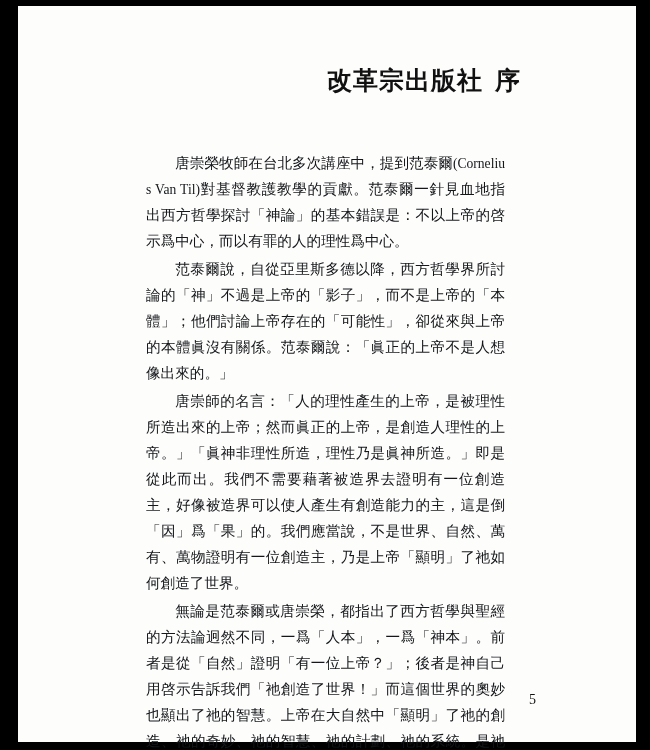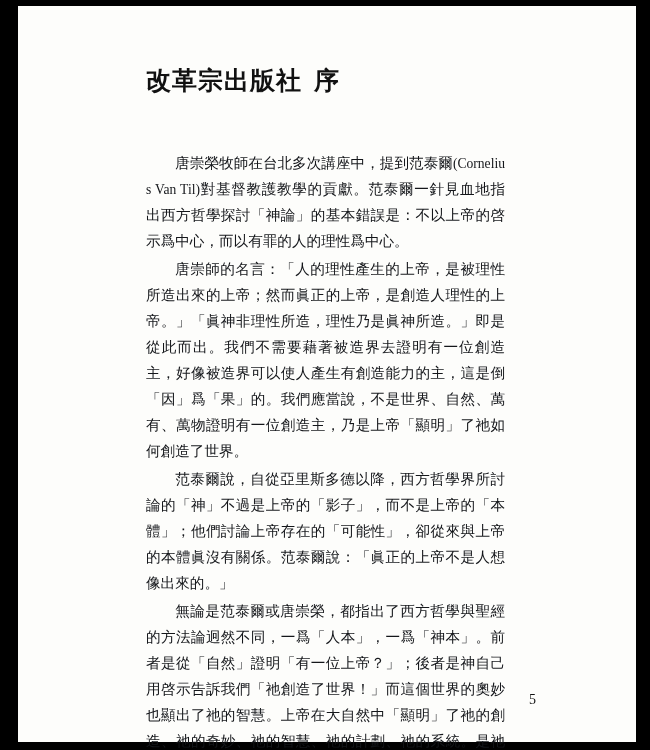--- a/index.html
+++ b/index.html
@@ -46,20 +46,21 @@
   }
 
   .doc-title {
     font-family: "DejaVu Serif", "Liberation Serif", serif;
     font-size: 25px;
     font-weight: bold;
     color: #111;
     letter-spacing: 1px;
     margin: 0 0 54px 0;
     line-height: 1.2;
+    text-align: right;
   }
   .doc-title .sp {
     display: inline-block;
     width: 12px;
   }
 
   .para {
     font-family: "DejaVu Serif", "Liberation Serif", serif;
     font-size: 14.6px;
     line-height: 1.78;
@@ -90,21 +91,21 @@
   <div class="edge edge-top"></div>
   <div class="edge edge-bottom"></div>
   <div class="edge edge-left"></div>
   <div class="edge edge-right"></div>
 
   <div class="sheet">
     <div class="content">
       <h1 class="doc-title"><span>改革宗出版社</span><span class="sp"></span><span>序</span></h1>
 
       <p class="para"><span>唐崇榮牧師在台北多次講座中，提到范泰爾</span><span class="latin">(Cornelius Van Til)</span><span>對基督教護教學的貢獻。范泰爾一針見血地指出西方哲學探討「神論」的基本錯誤是：不以上帝的啓示爲中心，而以有罪的人的理性爲中心。</span></p>
+      <p class="para"><span>范泰爾說，自從亞里斯多德以降，西方哲學界所討論的「神」不過是上帝的「影子」，而不是上帝的「本體」；他們討論上帝存在的「可能性」，卻從來與上帝的本體眞沒有關係。范泰爾說：「眞正的上帝不是人想像出來的。」</span></p>
       <p class="para"><span>唐崇師的名言：「人的理性產生的上帝，是被理性所造出來的上帝；然而眞正的上帝，是創造人理性的上帝。」「眞神非理性所造，理性乃是眞神所造。」即是從此而出。我們不需要藉著被造界去證明有一位創造主，好像被造界可以使人產生有創造能力的主，這是倒「因」爲「果」的。我們應當說，不是世界、自然、萬有、萬物證明有一位創造主，乃是上帝「顯明」了祂如何創造了世界。</span></p>
-      <p class="para"><span>范泰爾說，自從亞里斯多德以降，西方哲學界所討論的「神」不過是上帝的「影子」，而不是上帝的「本體」；他們討論上帝存在的「可能性」，卻從來與上帝的本體眞沒有關係。范泰爾說：「眞正的上帝不是人想像出來的。」</span></p>
       <p class="para"><span>無論是范泰爾或唐崇榮，都指出了西方哲學與聖經的方法論迥然不同，一爲「人本」，一爲「神本」。前者是從「自然」證明「有一位上帝？」；後者是神自己用啓示告訴我們「祂創造了世界！」而這個世界的奧妙也顯出了祂的智慧。上帝在大自然中「顯明」了祂的創造、祂的奇妙、祂的智慧、祂的計劃、祂的系統。是祂顯明創造的奧秘。</span></p>
 
     </div>
 
     <div class="page-number">5</div>
   </div>
 </div>
 
 </body></html>

